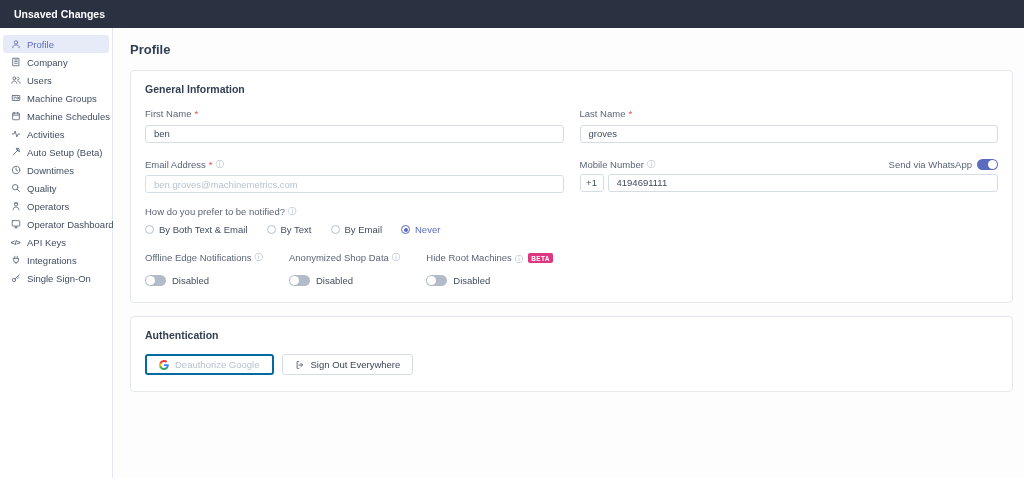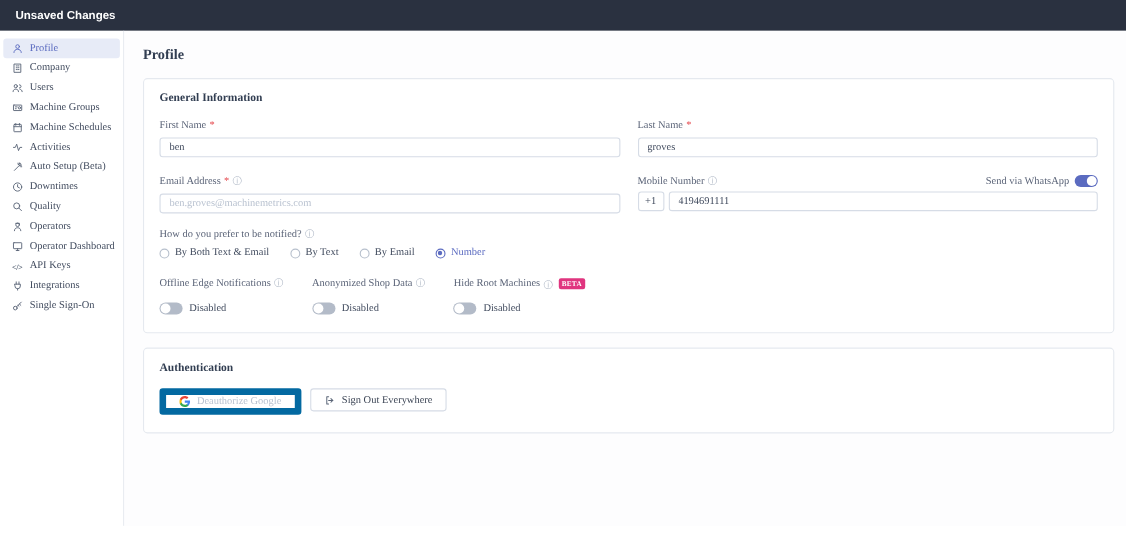--- a/index.html
+++ b/index.html
@@ -9,21 +9,21 @@
   
   .topbar { height:28px; background:#2a3140; display:flex; align-items:center;
     padding:0 8px 0 14px; }
   .topbar-title { color:#fff; font-size:10.5px; font-weight:bold; }
   .topbar-actions { margin-left:auto; display:flex; gap:6px; align-items:center; }
   .btn { font-family:inherit; font-size:10px; border-radius:4px; cursor:pointer; line-height:1; }
   .btn-discard { background:transparent; color:#fff; border:1px solid #7e879a; padding:5px 13px; }
   .btn-save { background:#5b6bc0; color:#fff; border:1px solid #5b6bc0; padding:5px 15px; }
 
   
-  .layout { display:flex; height:450px;font-family:Liberation Serif, serif; }
+  .layout { display:flex; height:450px; }
   .sidebar { width:113px; flex:0 0 113px; background:#fff; border-right:1px solid #e4e8ee;
     padding-top:7px; }
   .side-item { display:flex; align-items:center; gap:6px; height:18px; padding:0 7px;
     margin:0 3px; border-radius:3px; font-size:9.5px; color:#424c5f; cursor:pointer;
     white-space:nowrap; }
   .side-item .ic { width:11px; height:11px; flex:0 0 11px; display:flex; align-items:center;
     justify-content:center; color:#5a6577; }
   .side-item.active { background:#e7ebf7; color:#5b6bc0; }
   .side-item.active .ic { color:#5b6bc0; }
   .ic svg { width:10px; height:10px; display:block; }
@@ -71,21 +71,21 @@
 
   .toggles-row { display:flex; gap:26px; margin-top:17px; }
   .toggle-state { display:flex; align-items:center; gap:6px; margin-top:12px;
     font-size:9.5px; color:#424c5f; }
   .badge { background:#e0357f; color:#fff; font-size:6.5px; font-weight:bold;
     padding:1.5px 3px; border-radius:2px; letter-spacing:0.3px; margin-left:2px; }
 
   .auth-actions { display:flex; gap:8px; }
   .auth-btn { display:flex; align-items:center; gap:6px; background:#fff; border-radius:3px;
     font-size:9.5px; padding:6px 12px; height:21px; font-family:inherit; cursor:pointer; }
-  .btn-deauth { border:6px solid #0369a1; color:#b9c2d0; }
+  .btn-deauth { border:2px solid #0369a1; color:#b9c2d0; }
   .btn-signout { border:1px solid #d6dce6; color:#3d4656; }
   .gicon svg { width:10px; height:10px; display:block; }
   .out-icon svg { width:10px; height:10px; display:block; stroke:#5a6577; }
 </style>
 </head>
 <body>
 
 <div class="topbar">
   <span class="topbar-title">Unsaved Changes</span>
 </div>
@@ -276,21 +276,21 @@
           <div class="radio-opt">
             <span class="radio"></span>
             <span>By Text</span>
           </div>
           <div class="radio-opt">
             <span class="radio"></span>
             <span>By Email</span>
           </div>
           <div class="radio-opt selected">
             <span class="radio"></span>
-            <span>Number</span>
+            <span>Never</span>
           </div>
         </div>
       </div>
 
       <div class="toggles-row">
         <div>
           <div class="lbl-row" style="margin-bottom:0;text-align:center;">
             <span>Offline Edge Notifications</span>
             <span class="info">ⓘ</span>
           </div>

